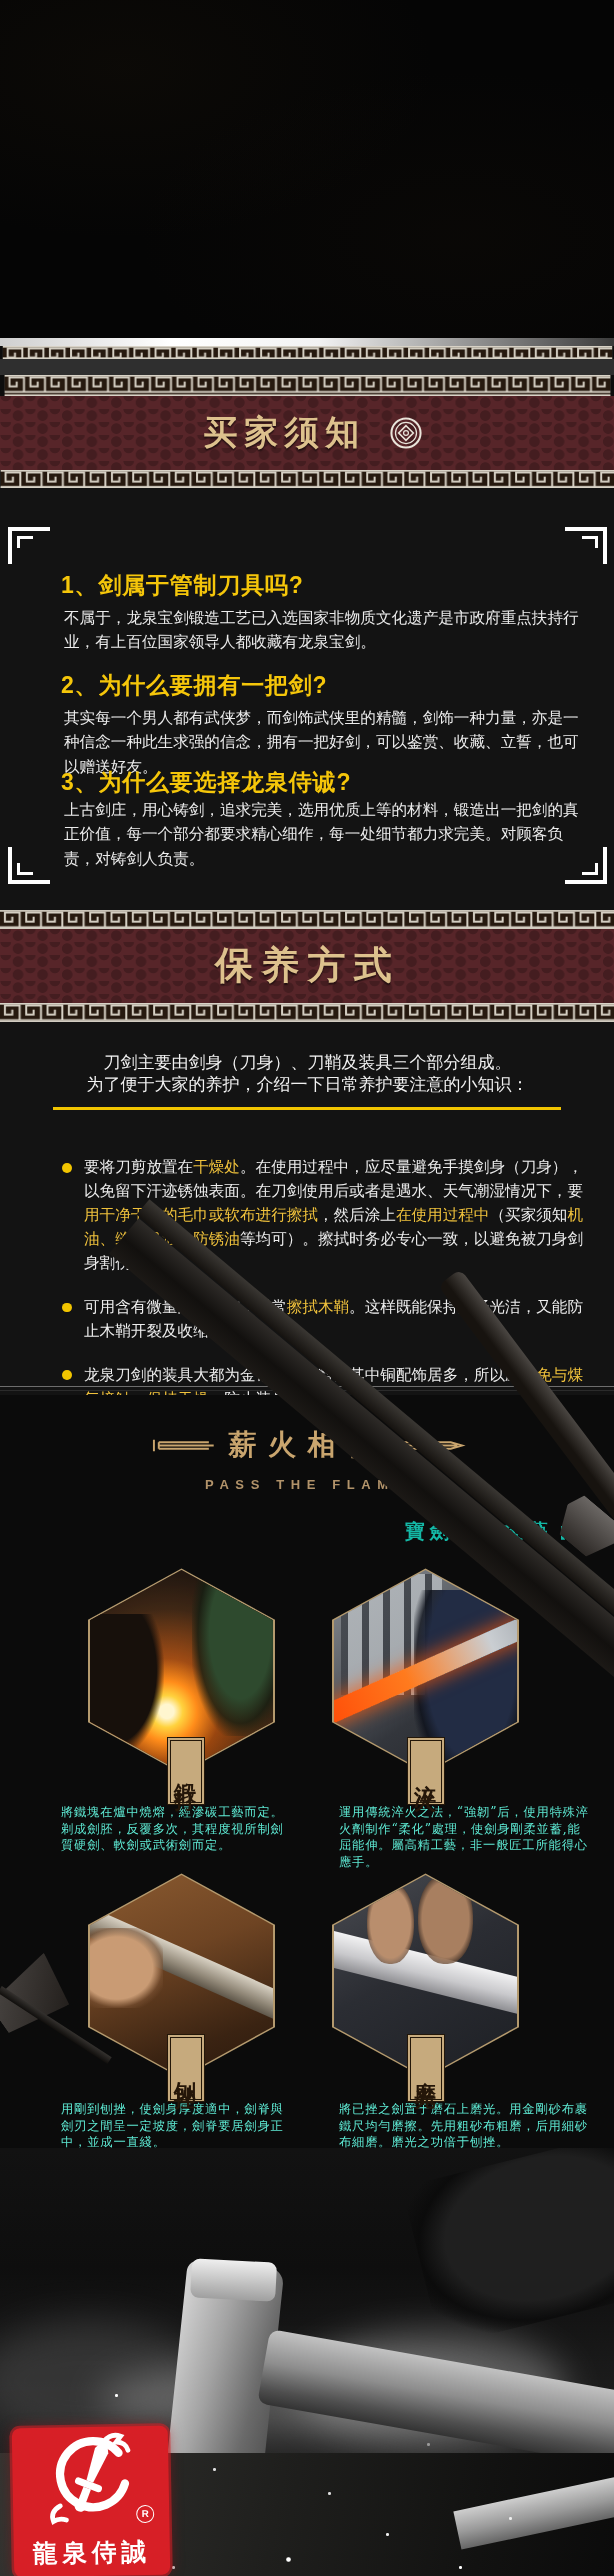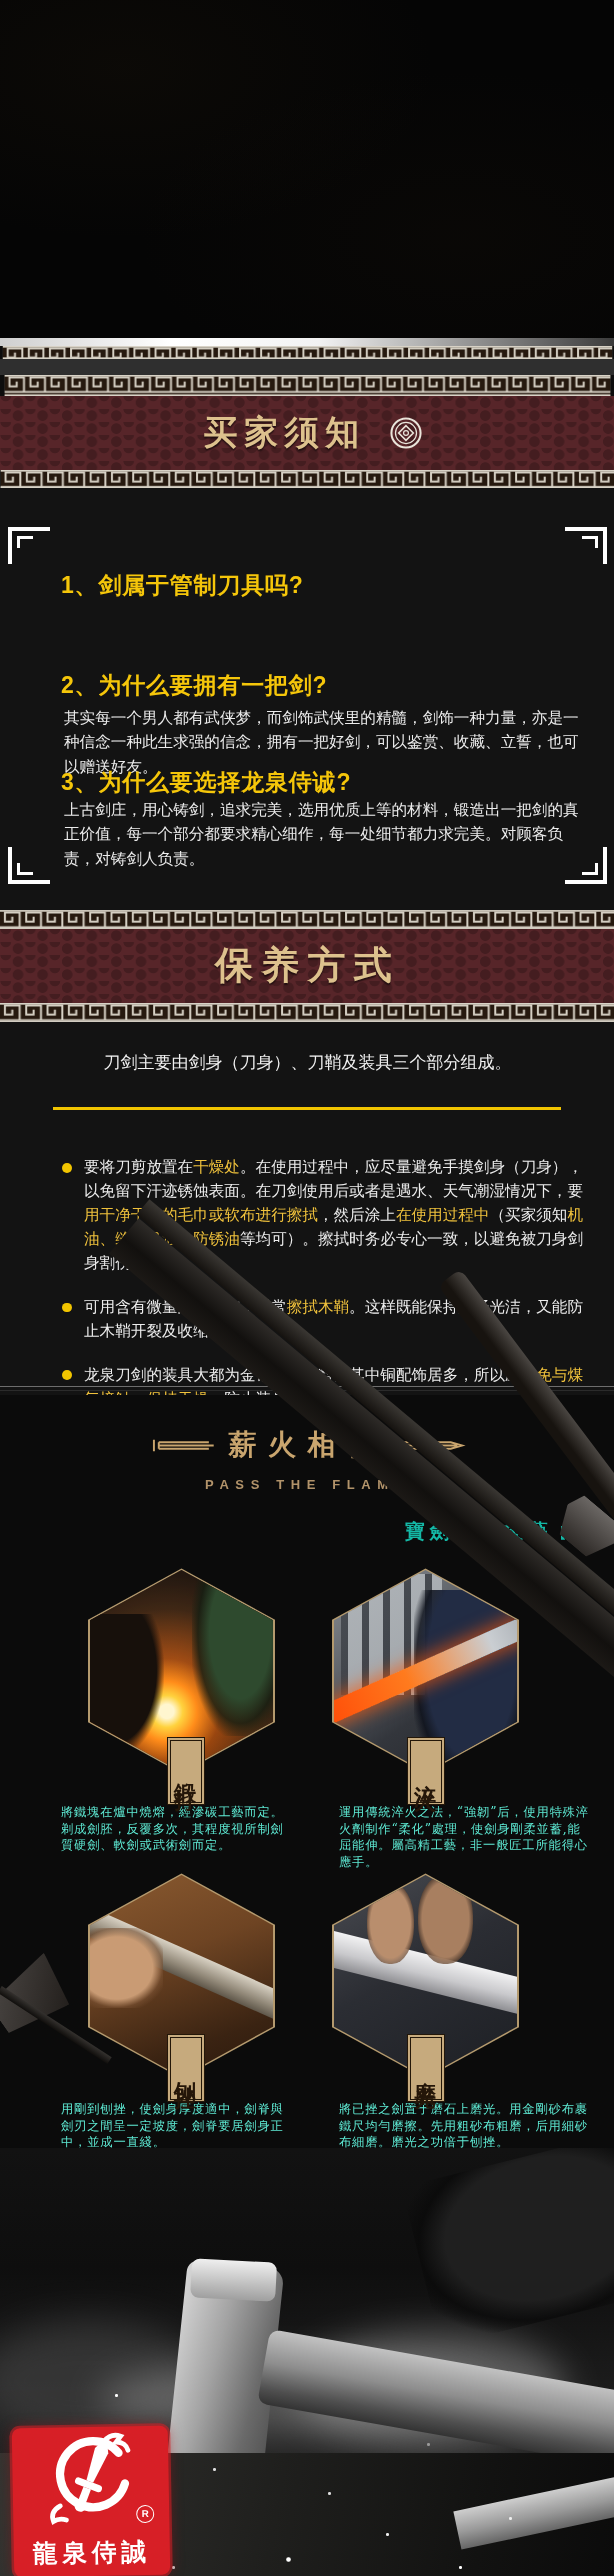--- a/index.html
+++ b/index.html
@@ -202,20 +202,21 @@
     <div class="bracket b-tl" style="left:8.2px;top:39px">
         <span class="outer"></span>
         <span class="inner"></span>
       </div>
     <div class="bracket b-tr" style="right:8.2px;top:39px">
         <span class="outer"></span>
         <span class="inner"></span>
       </div>
 
     <div class="q-head" style="top:82px">1、剑属于管制刀具吗?</div>
+    <div class="q-body" style="top:118px">不属于，龙泉宝剑锻造工艺已入选国家非物质文化遗产是市政府重点扶持行业，有上百位国家领导人都收藏有龙泉宝剑。</div>
 
     <div class="q-head" style="top:182px">2、为什么要拥有一把剑?</div>
     <div class="q-body" style="top:218px">其实每一个男人都有武侠梦，而剑饰武侠里的精髓，剑饰一种力量，亦是一种信念一种此生求强的信念，拥有一把好剑，可以鉴赏、收藏、立誓，也可以赠送好友。</div>
 
     <div class="q-head" style="top:279px">3、为什么要选择龙泉侍诚?</div>
     <div class="q-body" style="top:310px">上古剑庄，用心铸剑，追求完美，选用优质上等的材料，锻造出一把剑的真正价值，每一个部分都要求精心细作，每一处细节都力求完美。对顾客负责，对铸剑人负责。</div>
   </div>
 
   <div class="bracket b-bl" style="left:8.2px;top:851px">
       <span class="outer"></span>
@@ -236,20 +237,21 @@
   </div>
   <svg class="meander" width="615" height="19.7" viewBox="0 0 750 24">
       <rect width="750" height="24" fill="url(#meander)"></rect>
       <rect width="750" height="2" fill="#d8d2c6"></rect>
       <rect y="22" width="750" height="2" fill="#d8d2c6"></rect>
     </svg>
 
   <div class="maint">
     <div class="intro">
       <div>刀剑主要由剑身（刀身）、刀鞘及装具三个部分组成。</div>
+      <div>为了便于大家的养护，介绍一下日常养护要注意的小知识：</div>
     </div>
     <div class="yline"></div>
     <ul>
       <li><span>要将刀剪放置在</span><span class="hl">干燥处</span><span>。在使用过程中，应尽量避免手摸剑身（刀身），以免留下汗迹锈蚀表面。在刀剑使用后或者是遇水、天气潮湿情况下，要</span><span class="hl">用干净干燥的毛巾或软布进行擦拭</span><span>，然后涂上</span><span class="hl">在使用过程中</span><span>（买家须知</span><span class="hl">机油、缝纫机油、防锈油</span><span>等均可）。擦拭时务必专心一致，以避免被刀身剑身割伤或戳伤。</span></li>
       <li><span>可用含有微量油的软布，经常</span><span class="hl">擦拭木鞘</span><span>。这样既能保持润泽光洁，又能防止木鞘开裂及收缩。</span></li>
       <li><span>龙泉刀剑的装具大都为金银铜等材料。其中铜配饰居多，所以应</span><span class="hl">避免与煤气接触，保持干燥</span><span>，防止装具的质烂。</span></li>
     </ul>
     <div class="divider"></div>
   </div>
 

